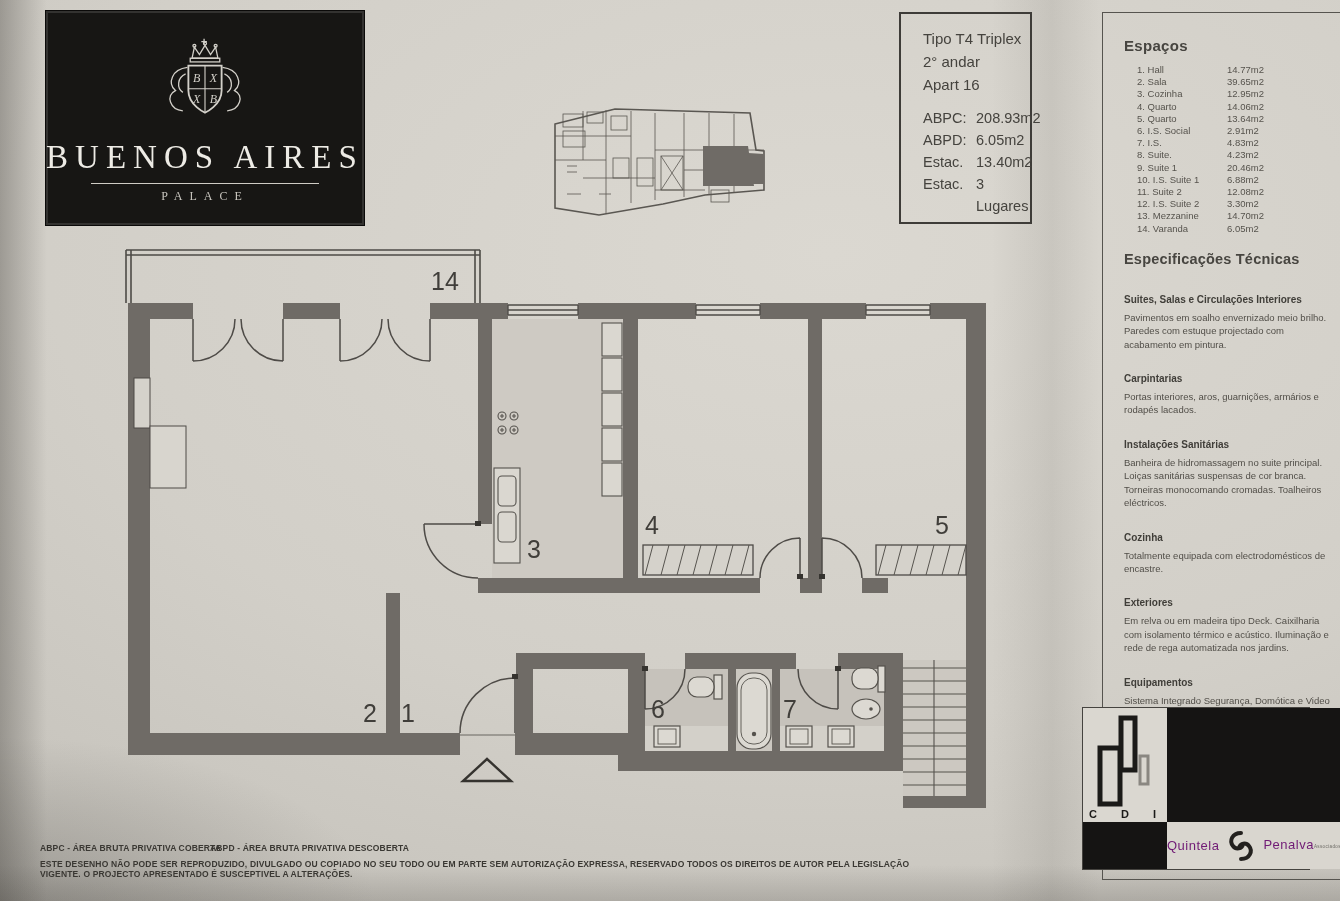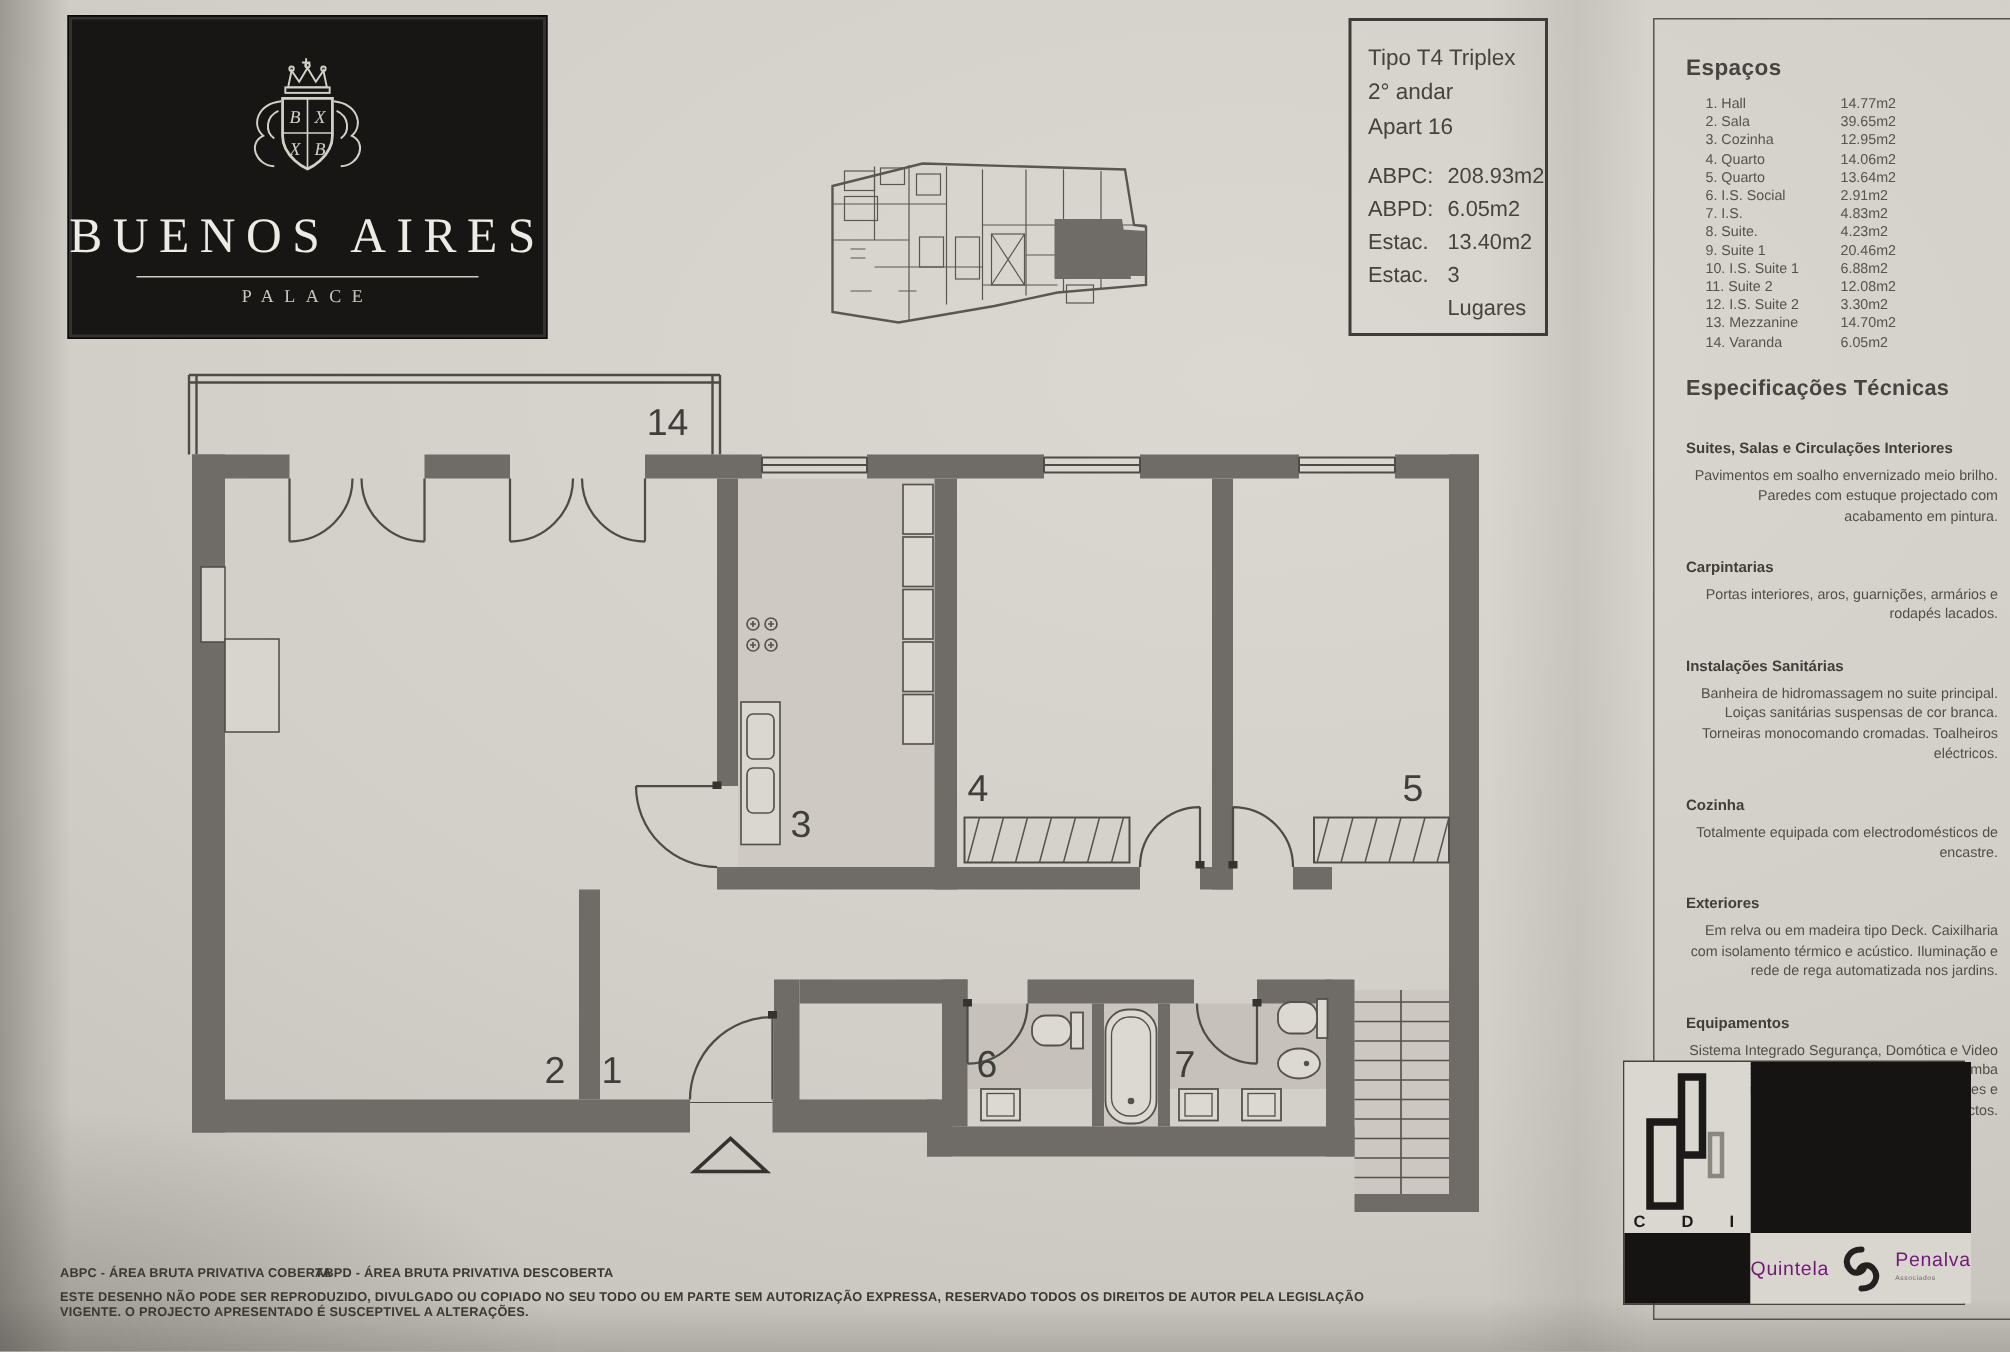--- a/index.html
+++ b/index.html
@@ -31,50 +31,50 @@
   .logo-box .brand-rule{width:228px;height:1px;background:#cfccc5;margin:7px auto 5px auto;}
   .logo-box .brand-sub{
     font-family:"Liberation Serif","DejaVu Serif",serif;
     font-size:12px;letter-spacing:7px;color:#c9c6bf;
   }
   
   .mini-plan{position:absolute;left:543px;top:98px;}
   
   .info-box{
     position:absolute;left:899px;top:12px;width:133px;height:212px;box-sizing:border-box;
-    border:2px solid #3e3c38;padding:13px 6px 0 11px;color:#45433e;
+    border:2px solid #3e3c38;padding:13px 6px 0 22px;color:#45433e;
   }
   .info-box .il{font-size:15px;line-height:23px;font-weight:500;}
   .info-metrics{margin-top:11px;}
   .info-metrics .row{display:flex;font-size:14.5px;line-height:22px;font-weight:500;}
   .info-metrics .lab{width:53px;flex:none;}
   
   .right-col{
     position:absolute;left:1076px;top:12px;width:252px;height:868px;box-sizing:border-box;
     border:1px solid #56544f;padding:24px 0 0 21px;color:#504d47;margin-left:26px;
   }
   .esp-title{font-size:15px;font-weight:600;color:#474540;letter-spacing:.3px;}
   .room-list{margin:10px 0 0 13px;}
   .room-list .rrow{display:flex;font-size:9.5px;line-height:12.2px;color:#56534d;}
   .room-list .rn{width:90px;flex:none;white-space:nowrap;}
   .spec-title{font-size:14.5px;font-weight:600;color:#474540;margin-top:16px;letter-spacing:.2px;}
   .spec-sec{margin-top:22px;width:208px;}
   .spec-sec.first{margin-top:27px;}
   .spec-sec h4{margin:0 0 6px 0;font-size:10px;font-weight:bold;color:#403e39;}
-  .spec-sec p{margin:0;font-size:9.5px;line-height:13.4px;color:#514e48;text-align:right;}
+  .spec-sec p{margin:0;font-size:9.5px;line-height:13.4px;color:#514e48;}
   
   .logo-block{
     position:absolute;left:1082px;top:707px;width:228px;height:163px;box-sizing:border-box;
     border:1px solid #45433f;display:grid;grid-template-columns:84px 1fr;grid-template-rows:114px 1fr;
   }
   .lb-cdi{background:#dad7d0;position:relative;}
   .lb-black{background:#151413;}
   .lb-qp{background:#d9d6cf;display:flex;align-items:center;justify-content:center;gap:6px;}
   .qp-name{font-size:13px;color:#701a75;letter-spacing:.5px;}
-  .qp-right{display:flex;flex-direction:column;align-items:flex-start;line-height:10px;}
+  .qp-right{display:flex;flex-direction:row;align-items:flex-start;line-height:10px;}
   .qp-sub{font-size:4.5px;color:#6b6964;letter-spacing:.4px;margin-top:2px;}
   
   .foot{position:absolute;font-size:8.5px;font-weight:bold;color:#3a3833;letter-spacing:.15px;white-space:nowrap;}
   .f1{left:40px;top:843px;}
   .f2{left:210px;top:843px;}
   .f3{left:40px;top:859px;width:880px;white-space:normal;}
   
   .main-plan{position:absolute;left:118px;top:228px;}
   .plan-num{font-family:"Liberation Sans","DejaVu Sans",sans-serif;fill:#403e3a;}
 </style>

